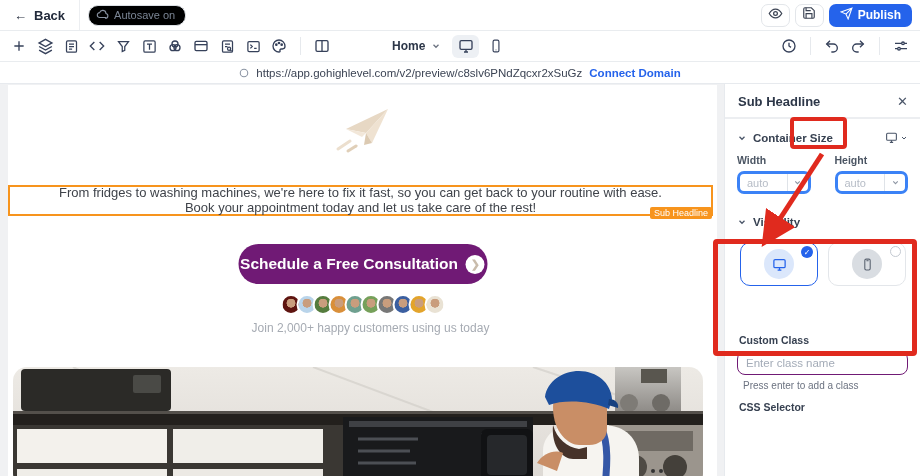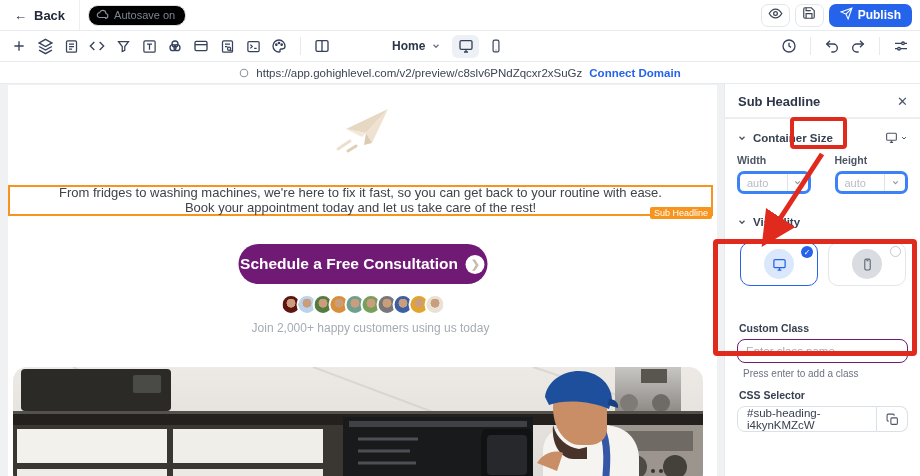--- a/index.html
+++ b/index.html
@@ -488,34 +488,25 @@
           <div class="vis-circle gray">
             <svg width="13" height="13" viewBox="0 0 24 24" fill="none" stroke="currentColor" stroke-width="2">
                 <rect x="7" y="2" width="10" height="20" rx="2.5"></rect>
                 <path d="M10 5h4"></path>
               </svg>
           </div>
           <span class="vis-radio"></span>
         </div>
       </div>
 
-      <div class="cc-wrap" style="margin-top:36px">
+      <div class="cc-wrap" style="margin-top:48px">
         <div class="cc-label">Custom Class</div>
         <input class="cc-input" placeholder="Enter class name" style="">
         <div class="cc-help">Press enter to add a class</div>
         <div class="cc-label">CSS Selector</div>
-        <div class="css-row">
-          <div class="css-val">#sub-heading-i4kynKMZcW</div>
-          <div class="copy-btn">
-            <svg width="13" height="13" viewBox="0 0 24 24" fill="none" stroke="currentColor" stroke-width="2">
-                <rect x="9" y="9" width="12" height="12" rx="2"></rect>
-                <path d="M5 15H4a2 2 0 0 1-2-2V4a2 2 0 0 1 2-2h9a2 2 0 0 1 2 2v1"></path>
-              </svg>
-          </div>
-        </div>
       </div>
     </div>
 
     <div class="anno anno-styles"></div>
     <div class="anno anno-vis"></div>
     <svg class="anno-arrow" viewBox="0 0 920 392">
       <defs>
         <marker id="arrowhead" markerWidth="7" markerHeight="7" refX="3.2" refY="3.5" orient="auto">
           <polygon points="0 0, 7 3.5, 0 7" fill="#e02a1e"></polygon>
         </marker>

